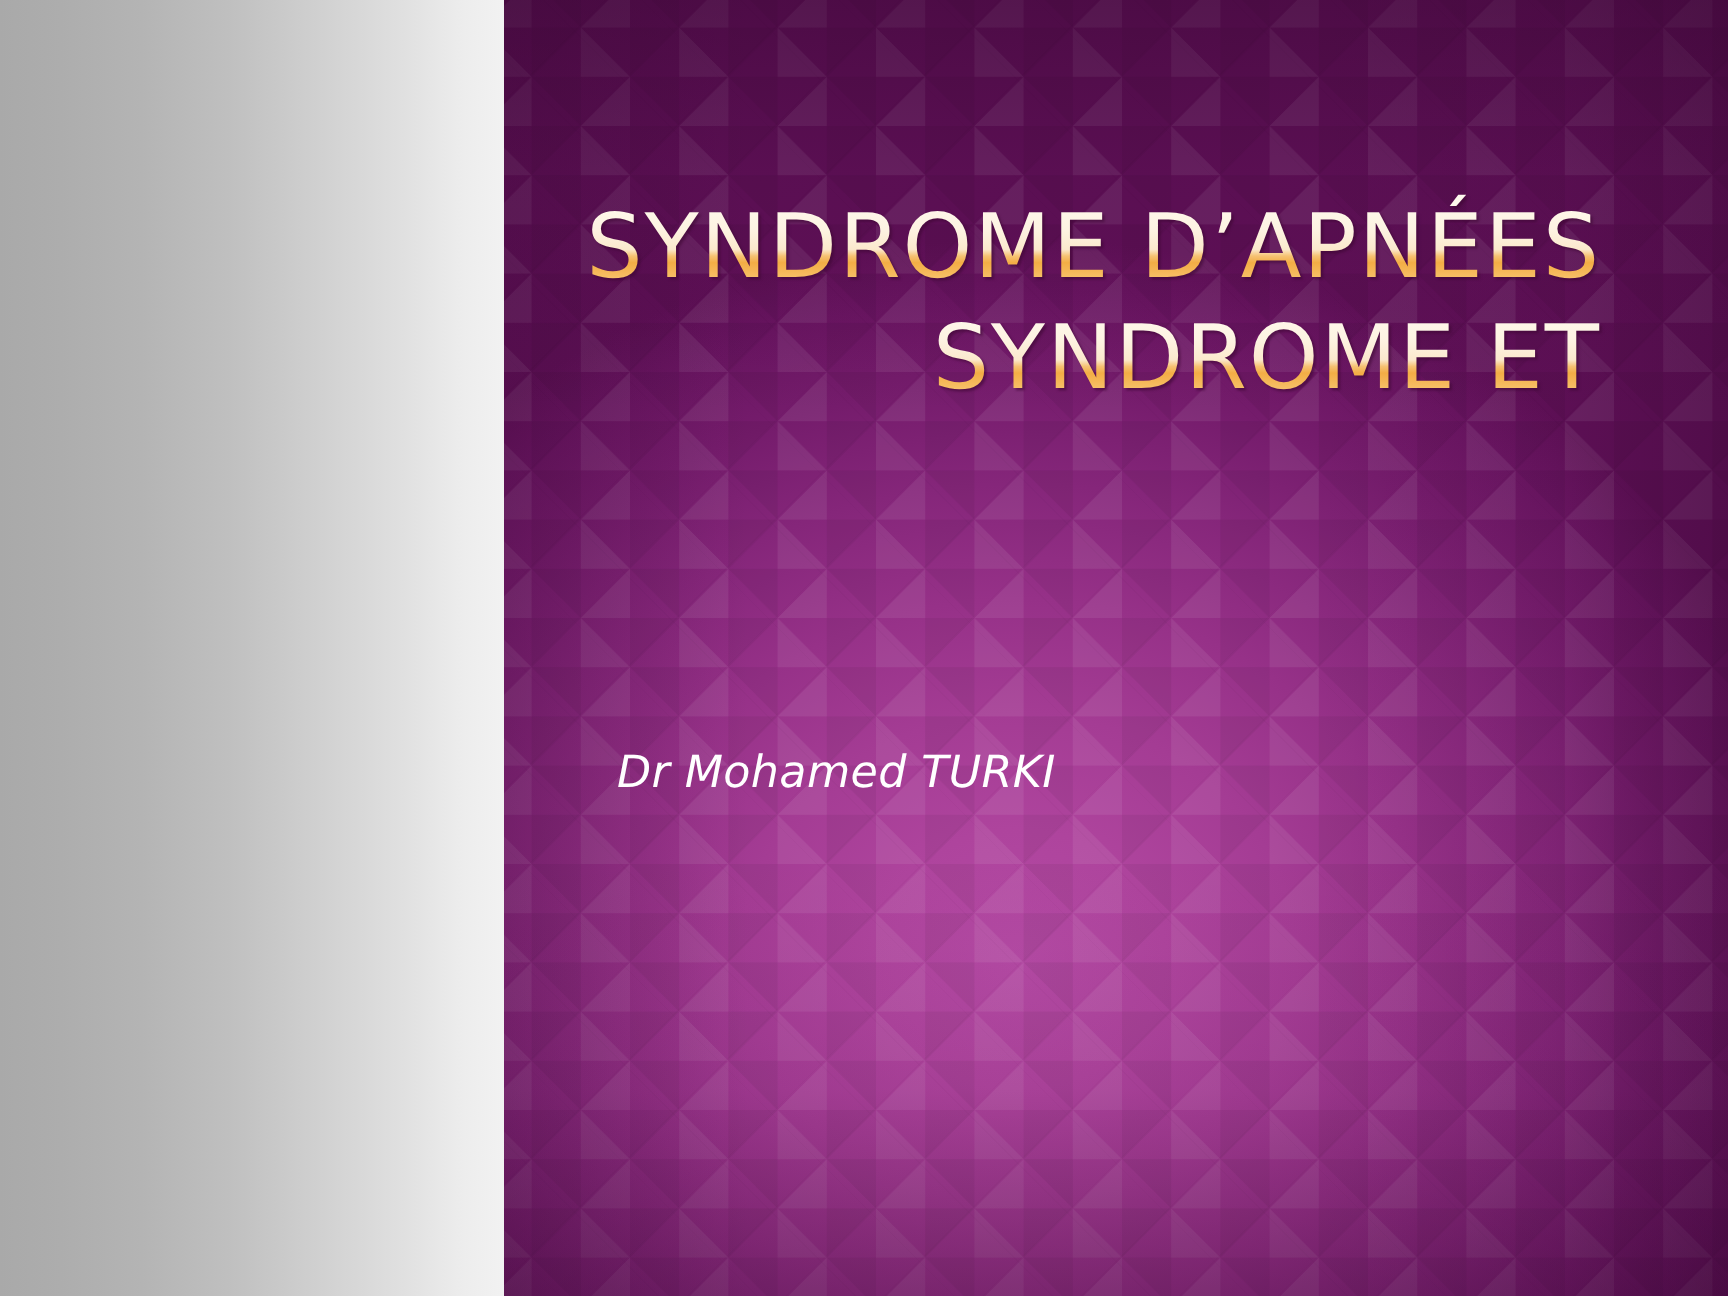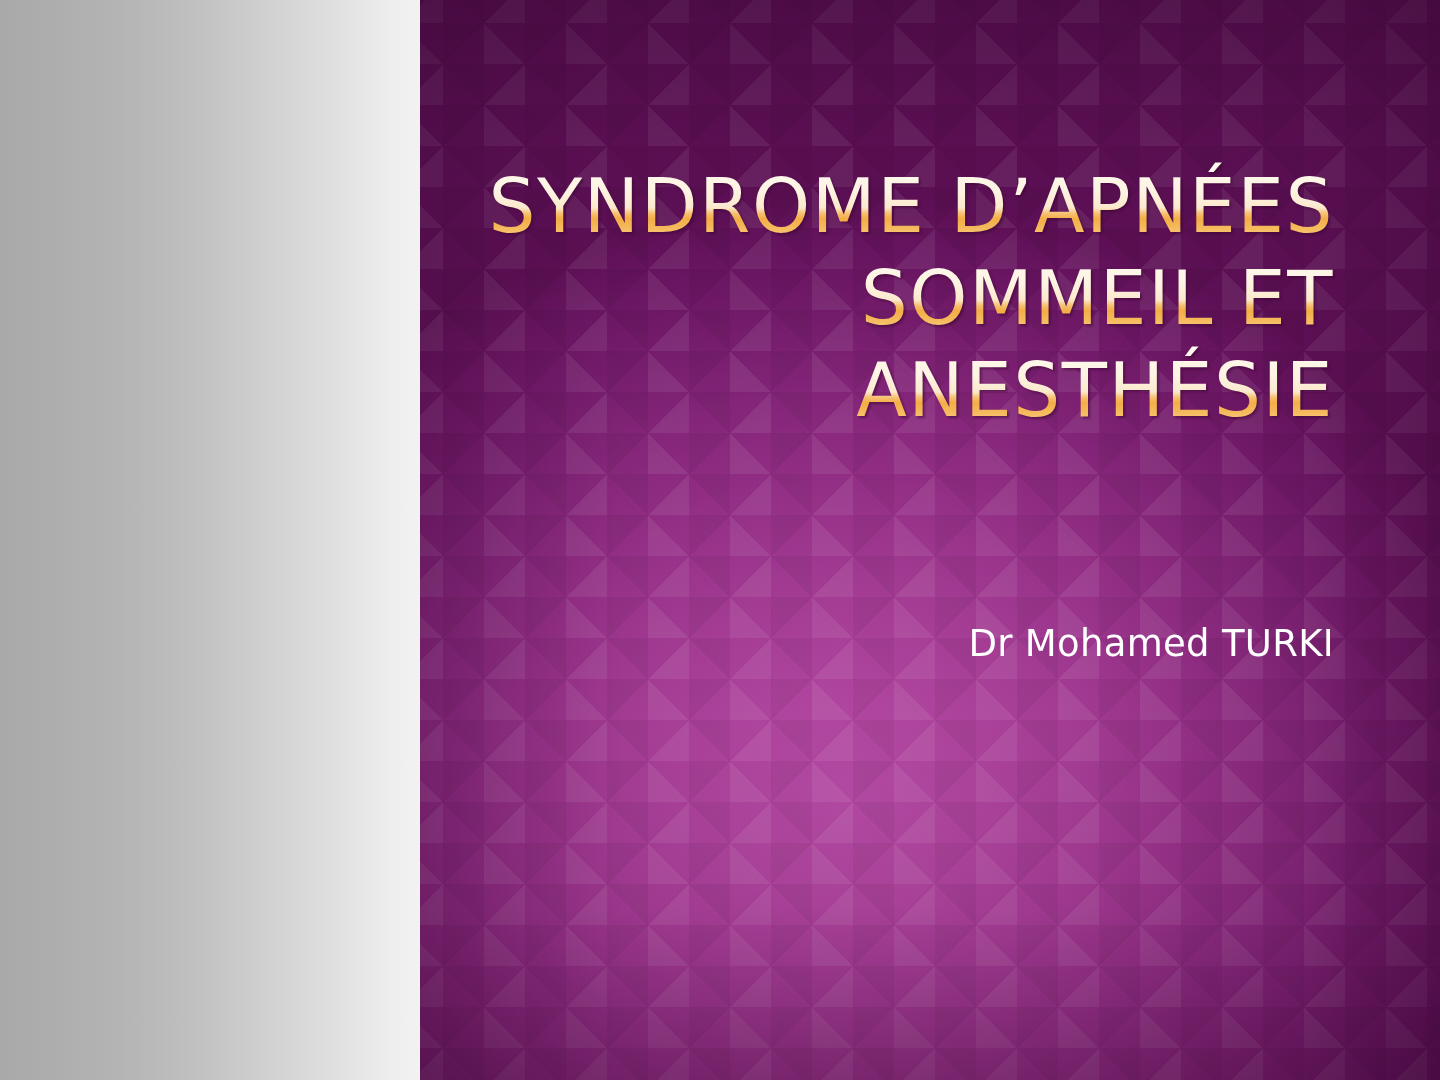--- a/index.html
+++ b/index.html
@@ -128,21 +128,22 @@
 
     filter: drop-shadow(2px 2px 1px rgba(60, 5, 50, 0.55));
   }
 
   
   #subtitle-block {
     position: absolute;
     left: 60px;
     right: 110px;
     top: 622px;
-    text-align: right;
+    text-align: center;
+    font-style: italic;
   }
 
   #subtitle-text {
     font-family: "DejaVu Sans", sans-serif;
     font-weight: 400;
     font-size: 37px;
     letter-spacing: 0.3px;
     color: #ffffff;
     white-space: nowrap;
   }
@@ -156,21 +157,20 @@
 
   <div id="content-panel">
     <div id="panel-glow"></div>
     <div id="panel-diamonds"></div>
     <div id="panel-diamonds-2"></div>
     <div id="panel-vignette"></div>
   </div>
 
   <div id="title-block">
     <span class="title-line">SYNDROME D’APNÉES</span>
-    <span class="title-line">SOMMEIL ET</span>
-    <span class="title-line">ANESTHÉSIE</span>
+    <span class="title-line">SYNDROME ET</span>
   </div>
 
   <div id="subtitle-block">
     <span id="subtitle-text">Dr Mohamed TURKI</span>
   </div>
 
 </div>
 
 </body></html>

